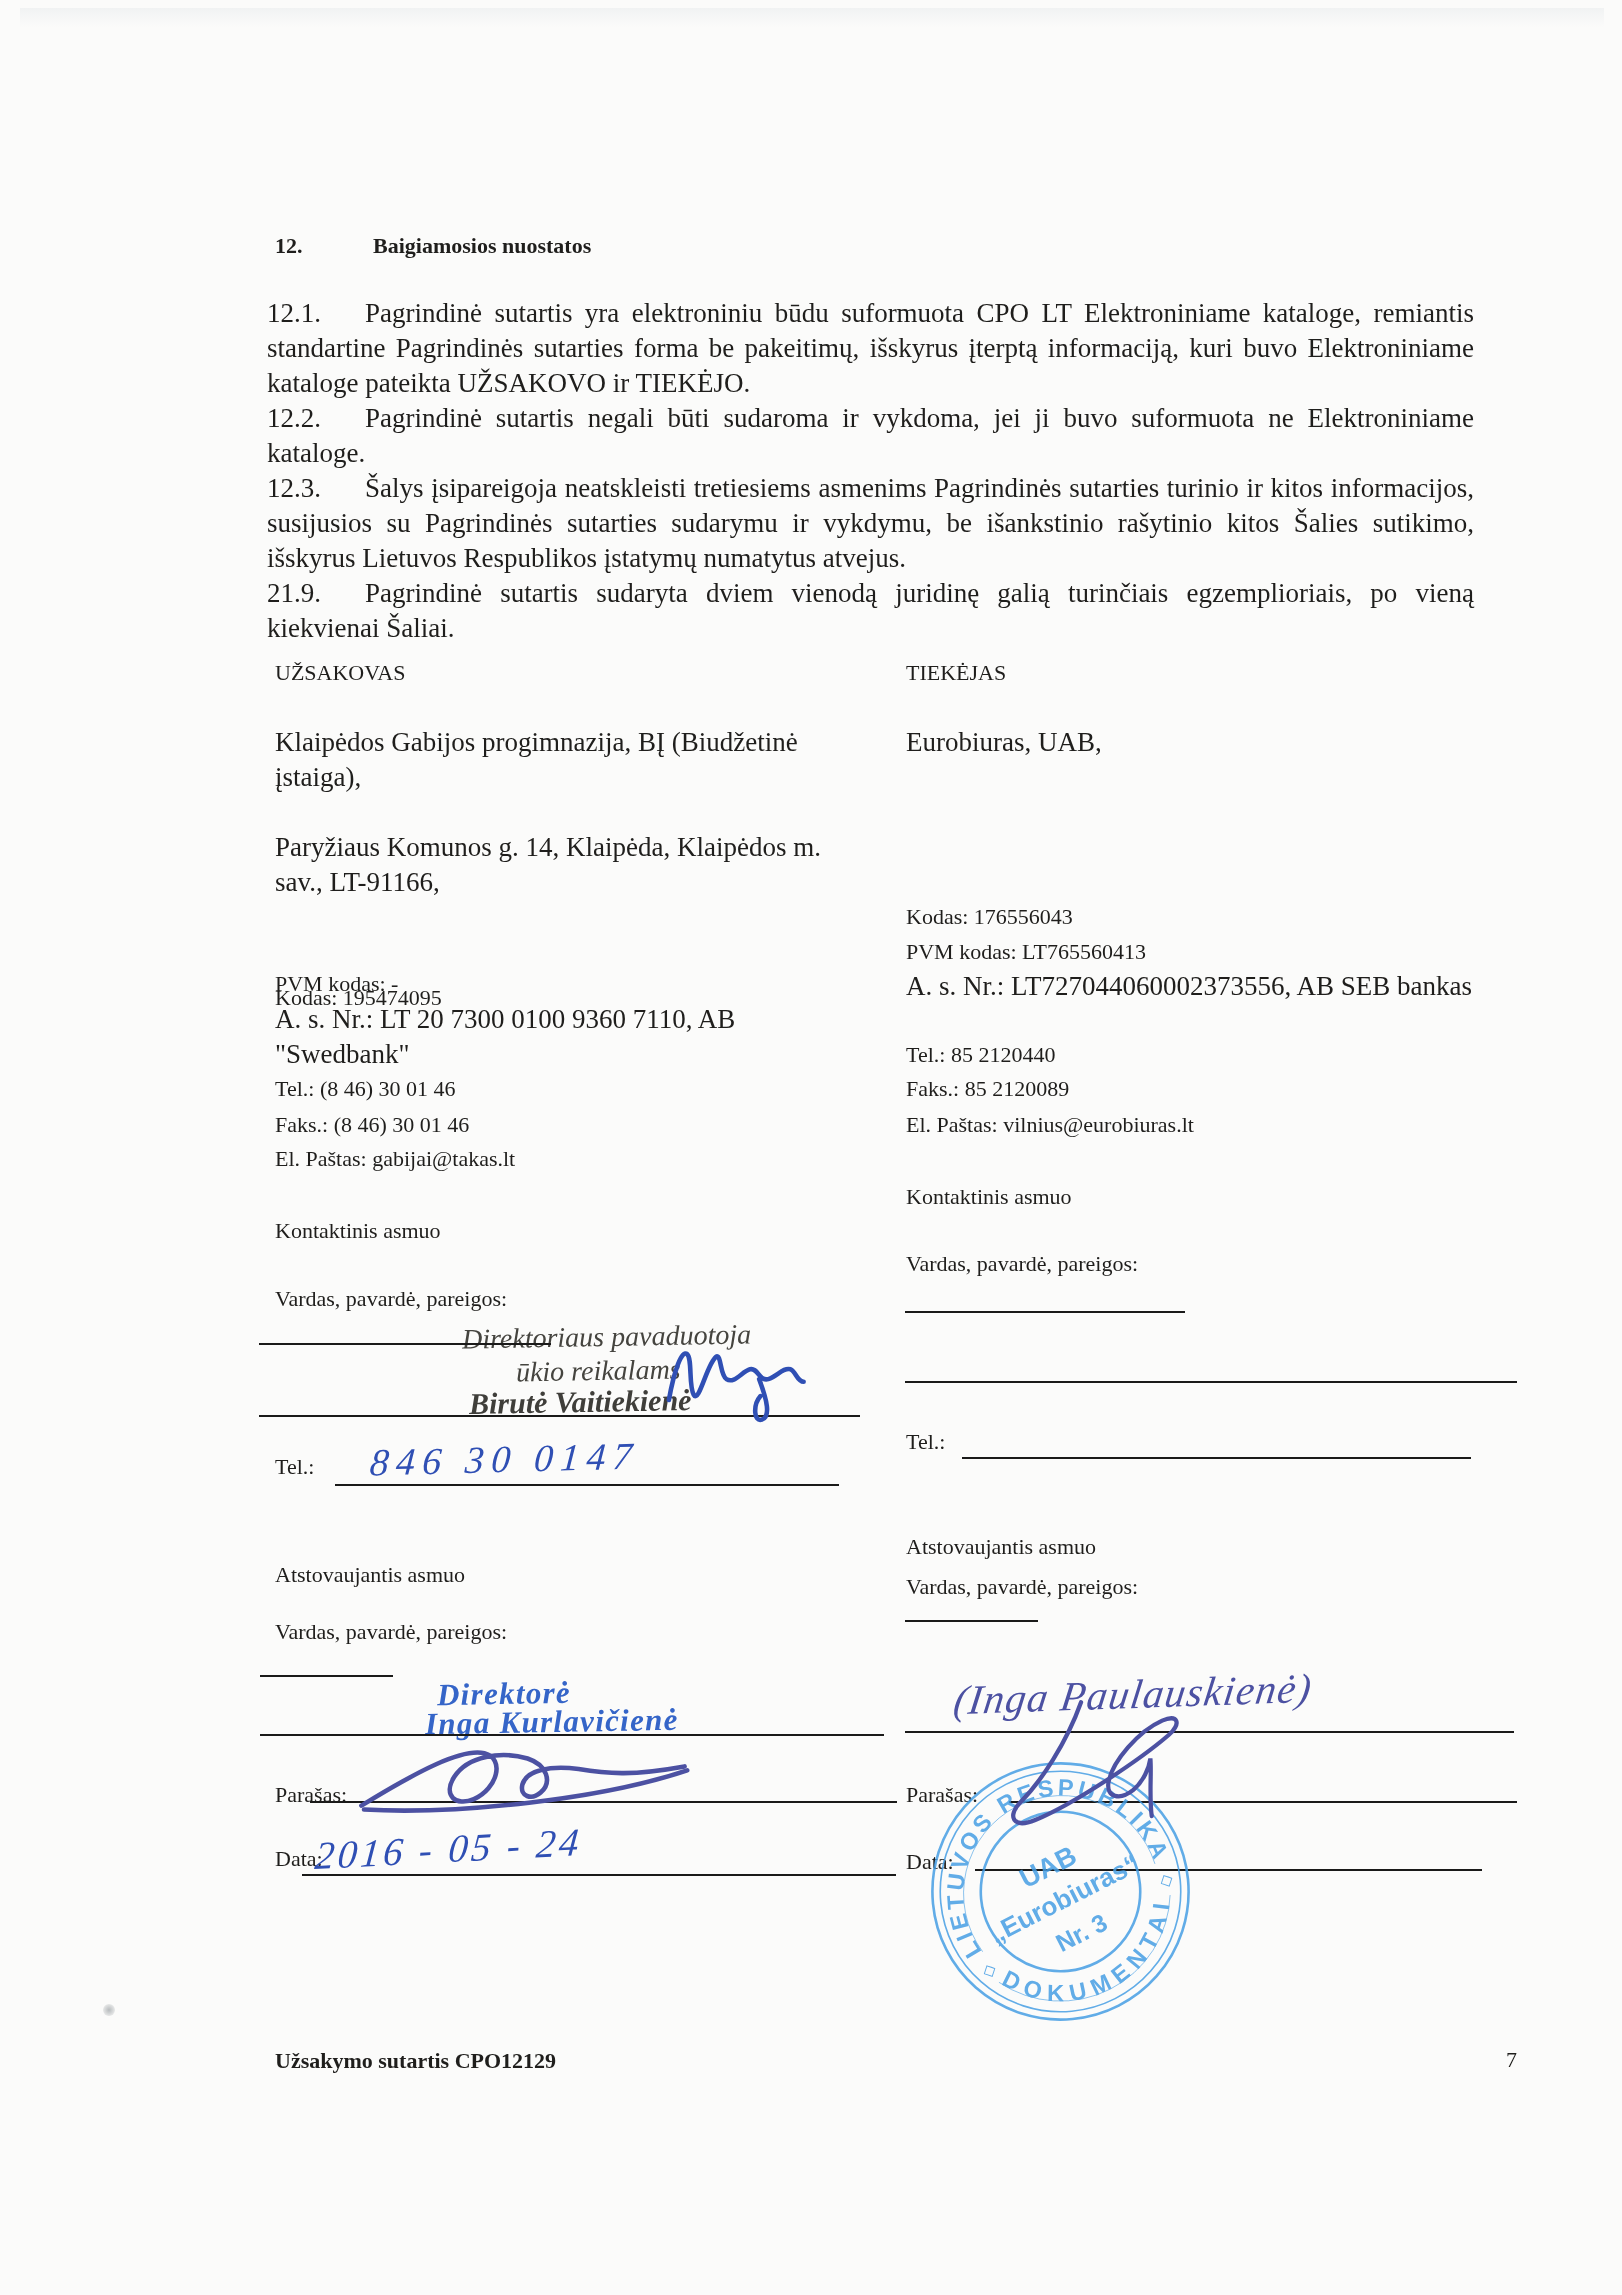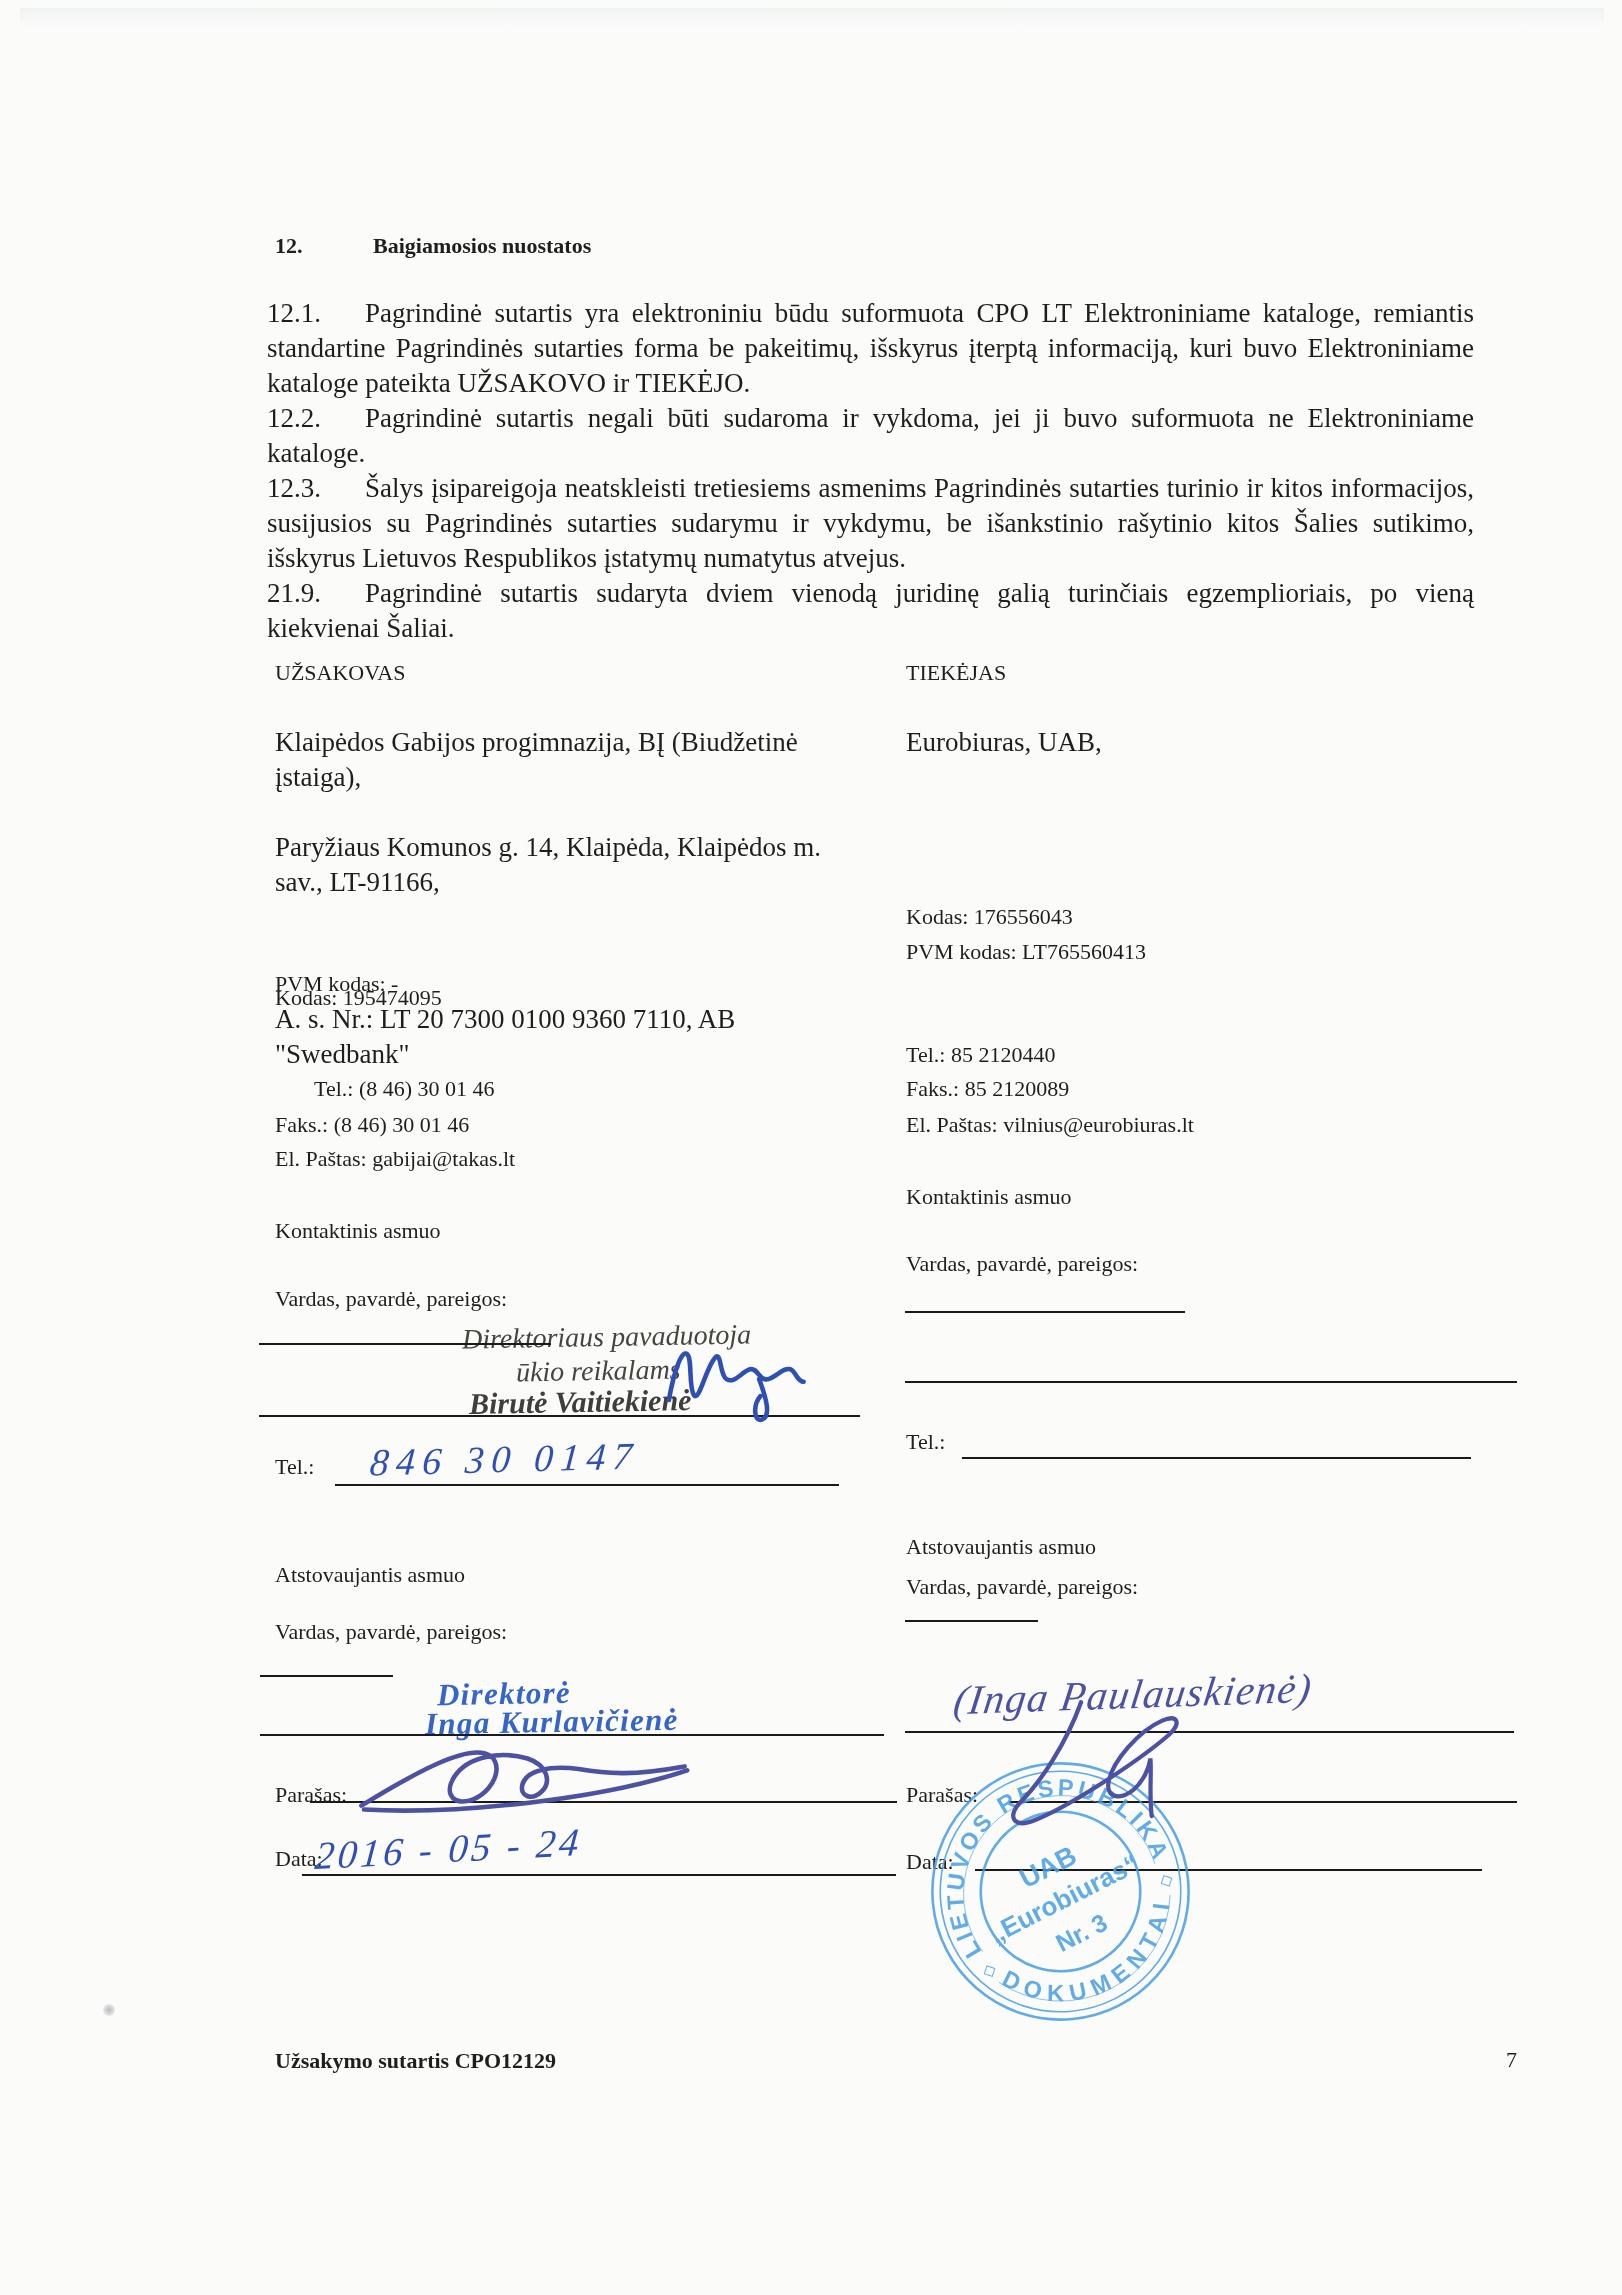--- a/index.html
+++ b/index.html
@@ -49,21 +49,21 @@
     <p><span class="pnum">12.3.</span><span>Šalys įsipareigoja neatskleisti tretiesiems asmenims Pagrindinės sutarties turinio ir kitos informacijos, susijusios su Pagrindinės sutarties sudarymu ir vykdymu, be išankstinio rašytinio kitos Šalies sutikimo, išskyrus Lietuvos Respublikos įstatymų numatytus atvejus.</span></p>
     <p><span class="pnum">21.9.</span><span>Pagrindinė sutartis sudaryta dviem vienodą juridinę galią turinčiais egzemplioriais, po vieną kiekvienai Šaliai.</span></p>
   </div>
 
   <div class="abs t" style="left:275px;top:655px;">UŽSAKOVAS</div>
   <div class="abs blk w-l" style="left:275px;top:725px;">Klaipėdos Gabijos progimnazija, BĮ (Biudžetinė įstaiga),</div>
   <div class="abs blk w-l" style="left:275px;top:830px;">Paryžiaus Komunos g. 14, Klaipėda, Klaipėdos m. sav., LT-91166,</div>
   <div class="abs t" style="left:275px;top:932px;margin-top:48px;">Kodas: 195474095</div>
   <div class="abs t" style="left:275px;top:966px;">PVM kodas: -</div>
   <div class="abs blk w-l" style="left:275px;top:1002px;">A. s. Nr.: LT 20 7300 0100 9360 7110, AB "Swedbank"</div>
-  <div class="abs t" style="left:275px;top:1071px;margin-left:39px;">Tel.: (8 46) 30 01 46</div>
+  <div class="abs t" style="left:275px;top:1071px;">Tel.: (8 46) 30 01 46</div>
   <div class="abs t" style="left:275px;top:1107px;">Faks.: (8 46) 30 01 46</div>
   <div class="abs t" style="left:275px;top:1141px;">El. Paštas: gabijai@takas.lt</div>
 
   <div class="abs t" style="left:275px;top:1213px;">Kontaktinis asmuo</div>
   <div class="abs t" style="left:275px;top:1281px;">Vardas, pavardė, pareigos:</div>
 
   <div class="stamp-black" style="left:462px;top:1321px;font-size:28px;">Direktoriaus pavaduotoja</div>
   <div class="stamp-black" style="left:516px;top:1355px;font-size:28px;">ūkio reikalams</div>
   <div class="stamp-black b" style="left:469px;top:1385px;font-size:30px;color:#3f3e3a;">Birutė Vaitiekienė</div>
 
@@ -86,20 +86,21 @@
   <div class="rule" style="left:310px;top:1801px;width:587px;"></div>
 
   <div class="abs t" style="left:275px;top:1841px;">Data:</div>
   <div class="hw hw-date">2016 - 05 - 24</div>
   <div class="rule" style="left:302px;top:1874px;width:594px;"></div>
 
   <div class="abs t" style="left:906px;top:655px;">TIEKĖJAS</div>
   <div class="abs blk w-r" style="left:906px;top:725px;">Eurobiuras, UAB,</div>
   <div class="abs t" style="left:906px;top:899px;">Kodas: 176556043</div>
   <div class="abs t" style="left:906px;top:934px;">PVM kodas: LT765560413</div>
+  <div class="abs blk w-r" style="left:906px;top:969px;">A. s. Nr.: LT727044060002373556, AB SEB bankas</div>
   <div class="abs t" style="left:906px;top:1037px;">Tel.: 85 2120440</div>
   <div class="abs t" style="left:906px;top:1071px;">Faks.: 85 2120089</div>
   <div class="abs t" style="left:906px;top:1107px;">El. Paštas: vilnius@eurobiuras.lt</div>
 
   <div class="abs t" style="left:906px;top:1179px;">Kontaktinis asmuo</div>
   <div class="abs t" style="left:906px;top:1246px;">Vardas, pavardė, pareigos:</div>
   <div class="rule" style="left:905px;top:1311px;width:280px;"></div>
   <div class="rule" style="left:905px;top:1381px;width:612px;"></div>
 
   <div class="abs t" style="left:906px;top:1424px;">Tel.:</div>

